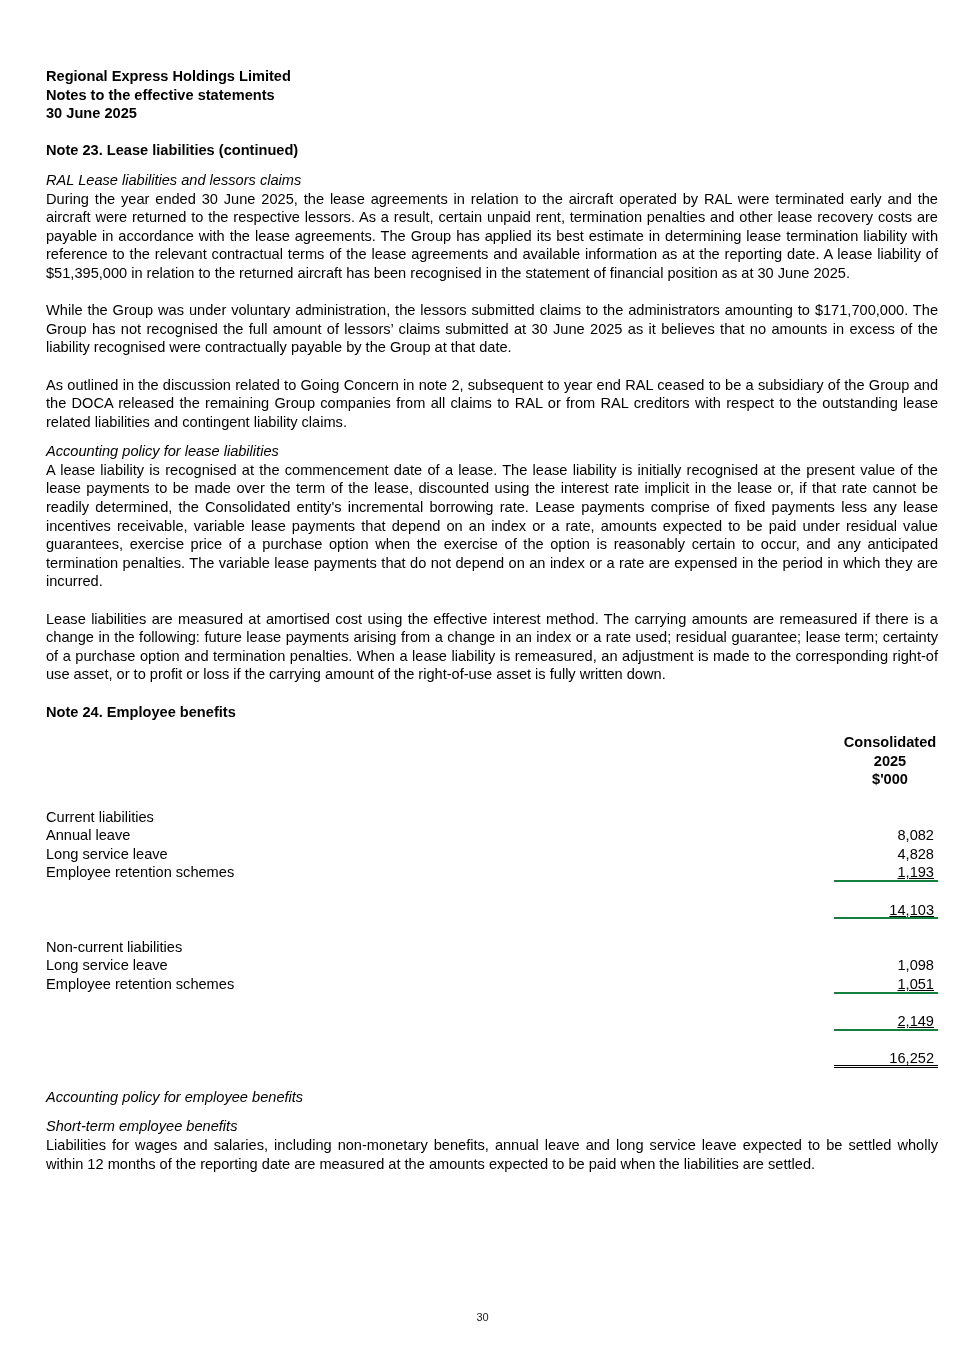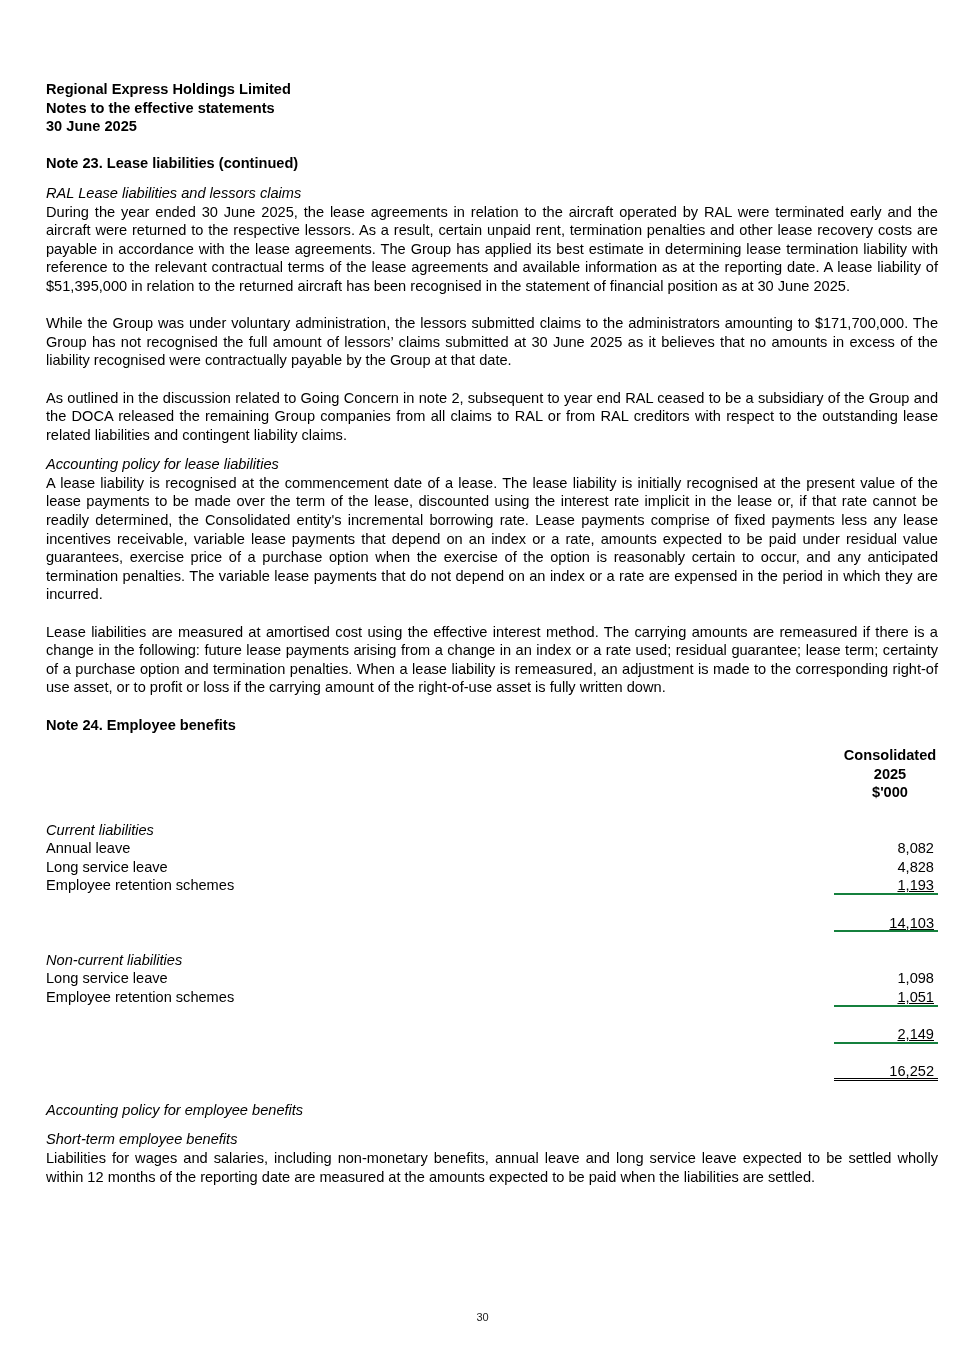--- a/index.html
+++ b/index.html
@@ -1,32 +1,32 @@
 <!DOCTYPE html>
 <html><head>
   <meta charset="utf-8">
   <style>
     html, body { margin: 0; padding: 0; background: #ffffff; }
     body {
       width: 965px; height: 1365px; position: relative; overflow: hidden;
       font-family: "Liberation Sans", sans-serif; color: #000;
       font-size: 14.6px; line-height: 18.6px;
     }
-    .page { position: absolute; left: 46px; top: 80px; width: 892px; }
+    .page { position: absolute; left: 46px; top: 67px; width: 892px; }
     .hdr { font-weight: bold; margin: 0; }
     .note-title { font-weight: bold; margin: 18.6px 0 0 0; }
     .sub { font-style: italic; margin: 11px 0 0 0; }
     p.body { margin: 0; text-align: justify; }
     p.body.gap { margin-top: 18.6px; }
     .tbl { margin-top: 12px; position: relative; width: 892px; }
     .col-head { text-align: center; font-weight: bold; width: 104px; margin-left: auto; margin-right: -4px; }
     .row { display: flex; justify-content: space-between; height: 18.6px; }
     .row .lbl { flex: 1; }
     .row .val { width: 104px; text-align: right; padding-right: 4px; box-sizing: border-box; }
-    .row.italic .lbl { font-style: italic; }
+    .row.italic .lbl { }
     .val.single { border-bottom: 2px solid #15803d; text-decoration: underline; }
     .val.double { border-bottom: 3px double #000; }
     .spacer { height: 18.6px; }
     .pagenum { position: absolute; top: 1308px; left: 0; width: 965px; text-align: center; font-size: 11px; color: #222; }
   </style>
 </head>
 <body>
 
 <div class="page">
   <div class="hdr">Regional Express Holdings Limited</div>

